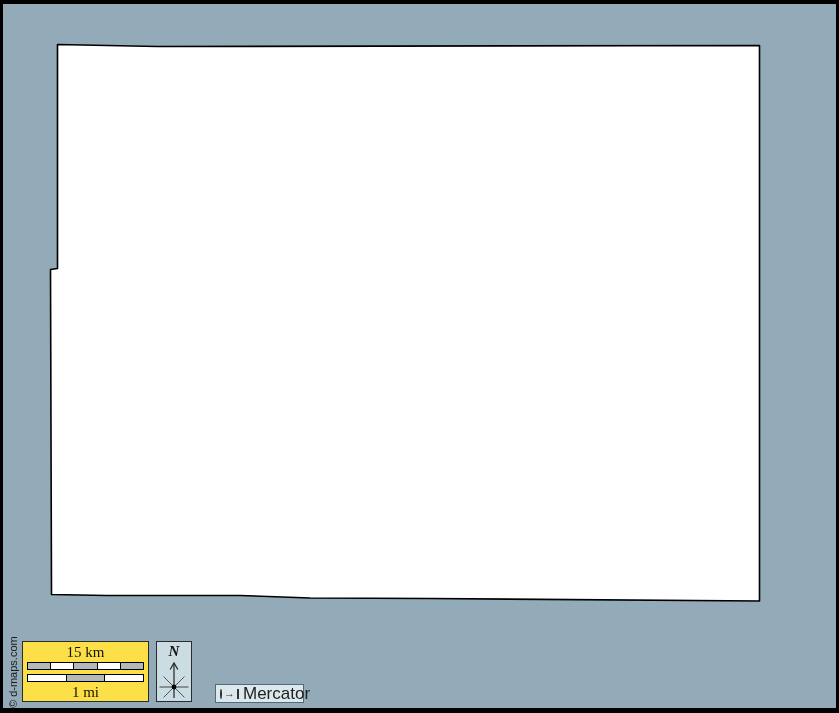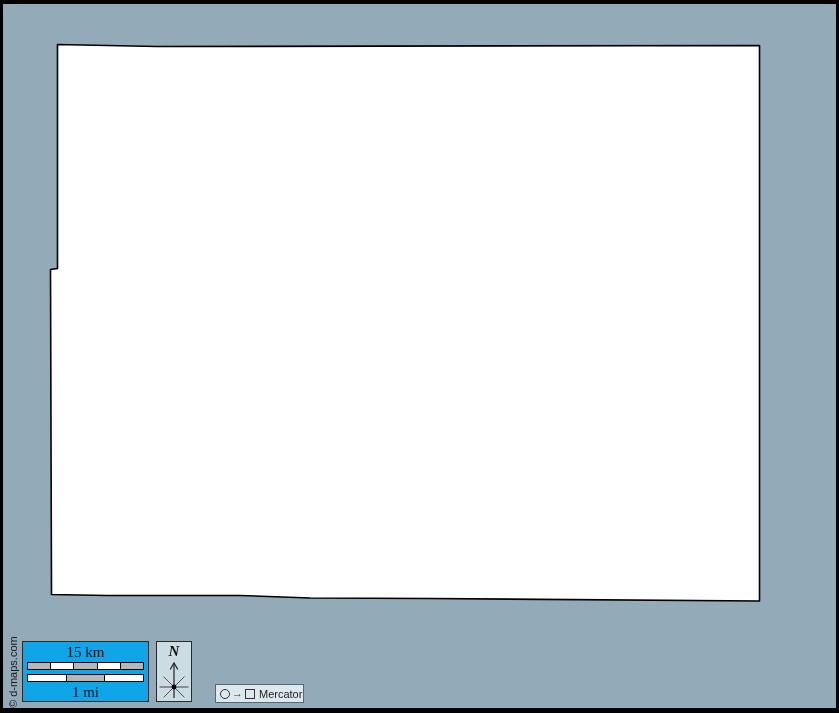--- a/index.html
+++ b/index.html
@@ -29,21 +29,21 @@
     width: 833px;
     height: 704px;
   }
   
   .scalebox {
     position: absolute;
     left: 19px;
     top: 637px;
     width: 127px;
     height: 61px;
-    background: #0ea5e9;
+    background: #fde047;
     border: 1px solid #2a2a2a;
     box-sizing: border-box;
     display: flex;
     flex-direction: column;
     align-items: center;
     justify-content: center;
   }
   .scale-label {
     font-family: "Liberation Serif", serif;
     font-size: 15px;
@@ -112,21 +112,21 @@
     border: 1px solid #333;
     display: inline-block;
   }
   .proj-arrow {
     font-size: 11px;
     line-height: 11px;
     color: #333;
     margin: 0 2px;
   }
   .proj-label {
-    font-size: 11px;
+    font-size: 17px;
     color: #222;
     margin-left: 4px;
   }
   
   .copyright {
     position: absolute;
     left: 4px;
     top: 704px;
     transform: rotate(-90deg);
     transform-origin: 0 0;

